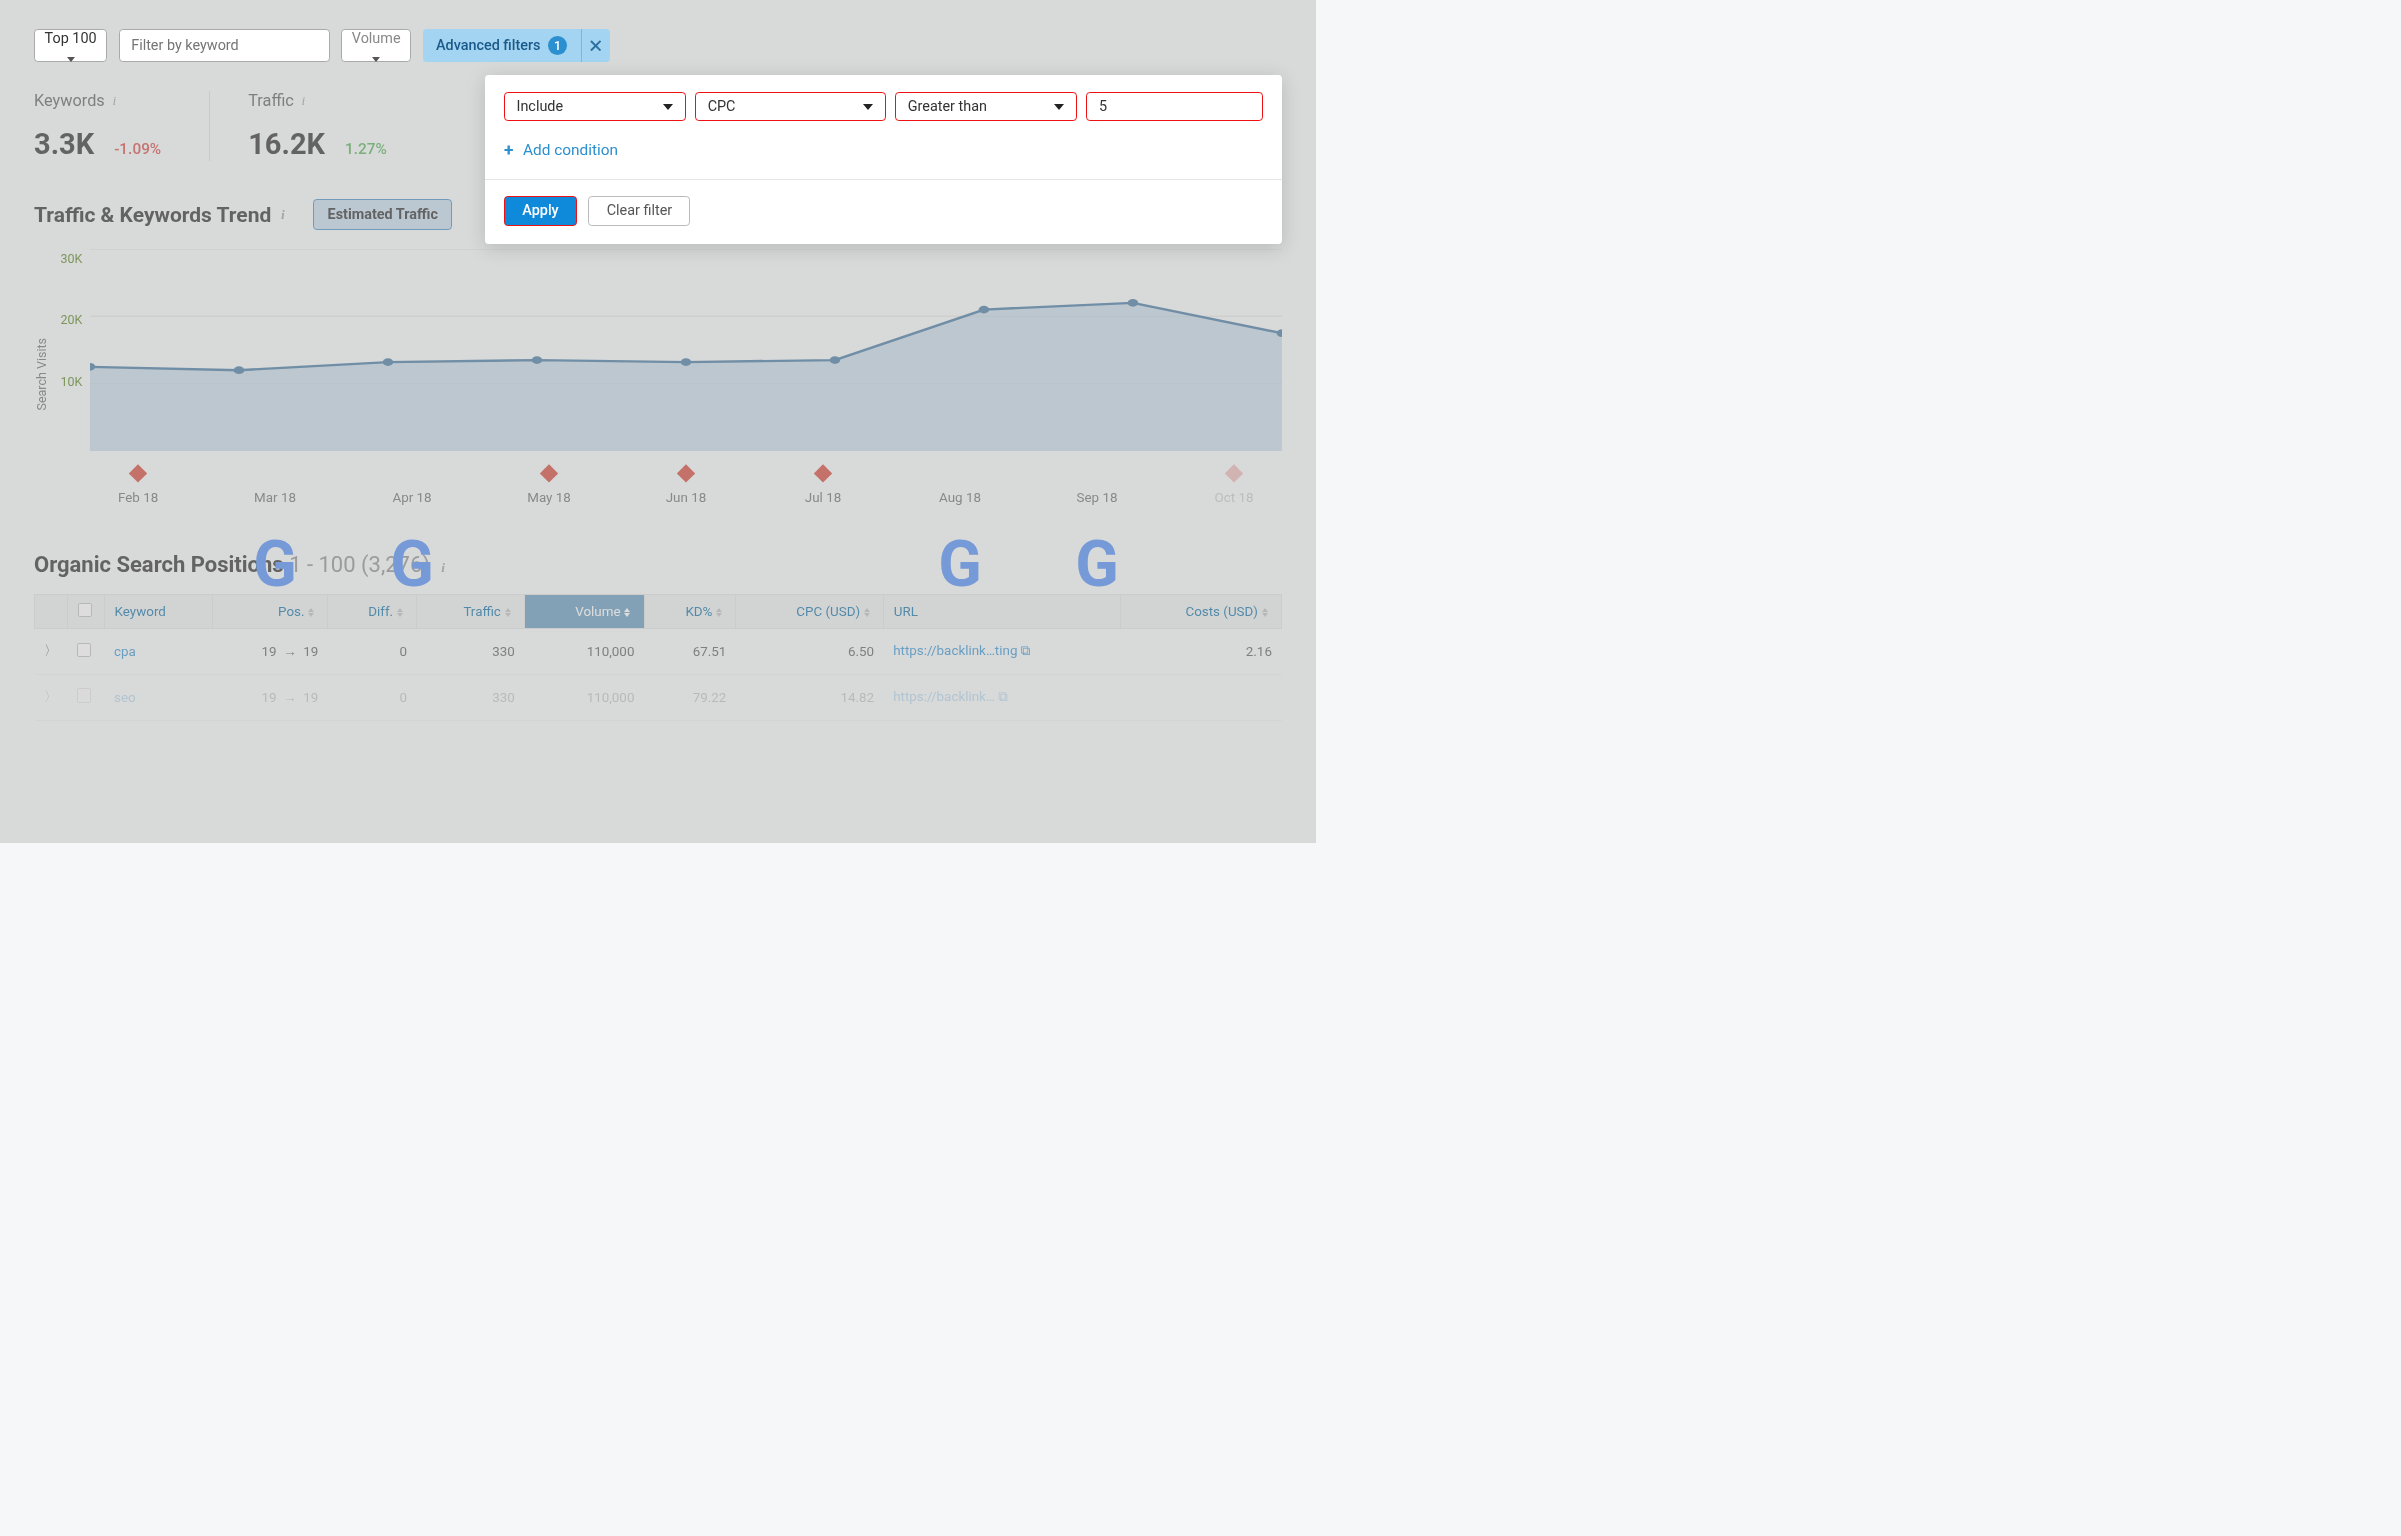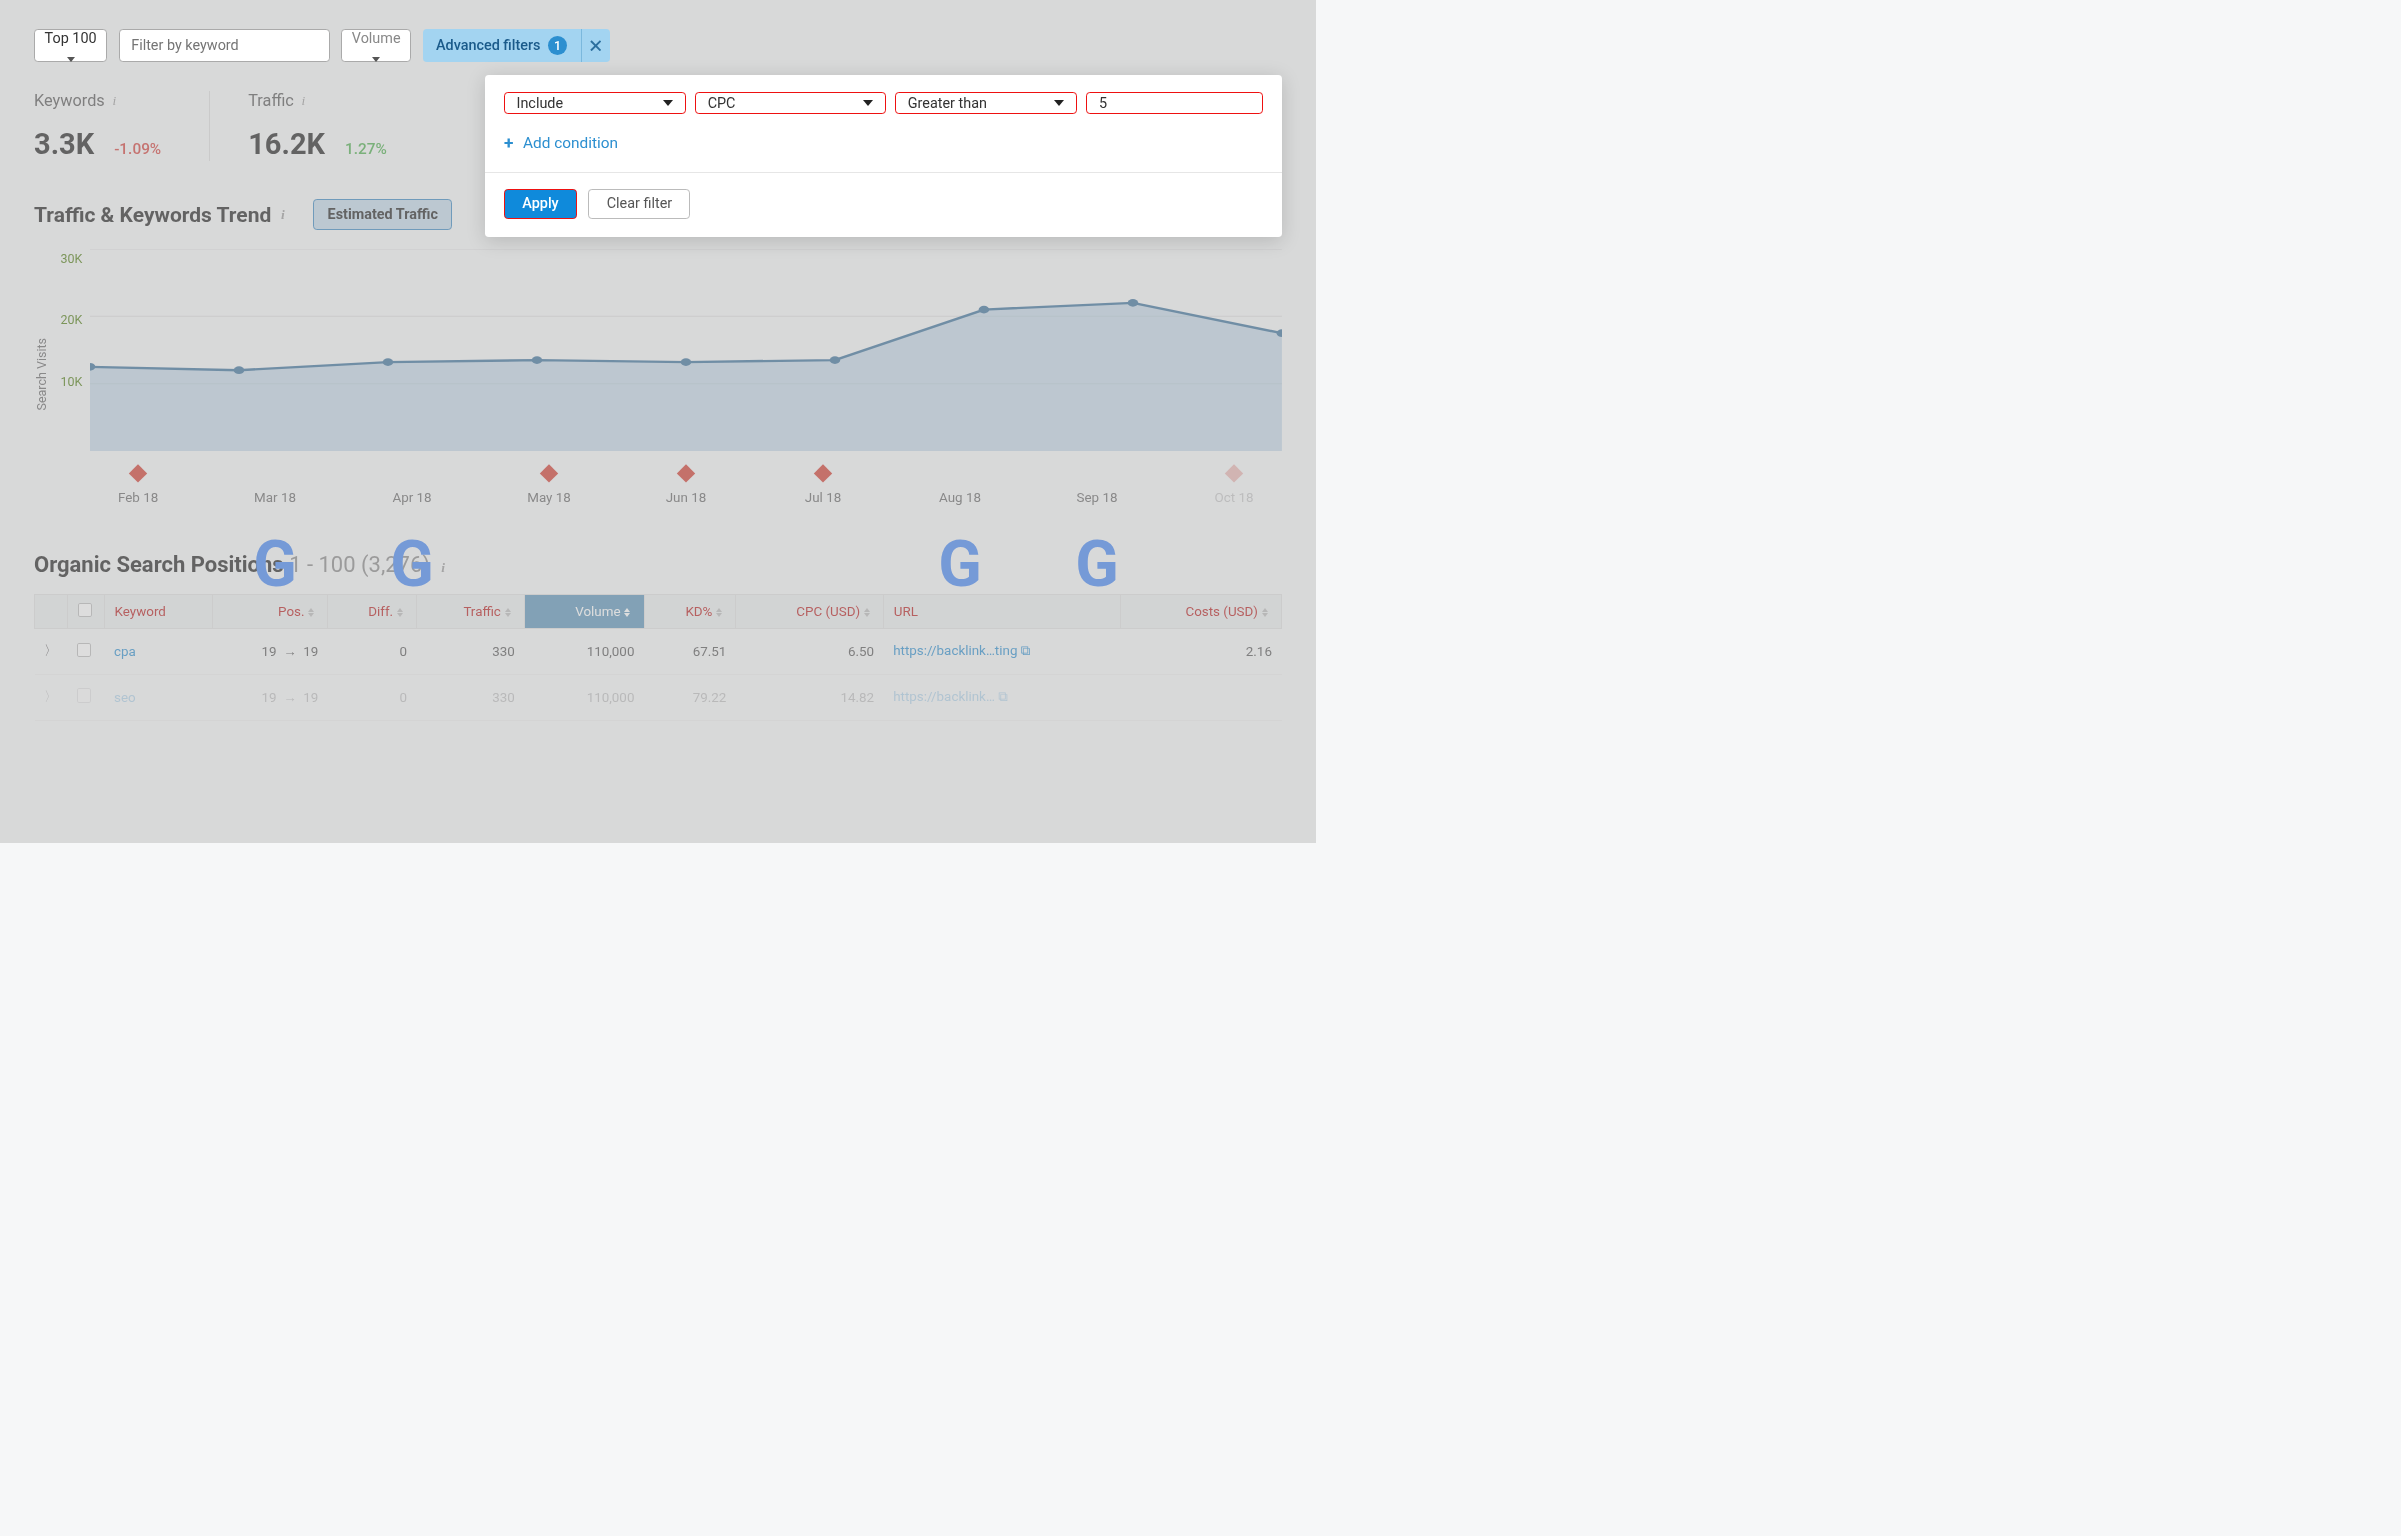--- a/index.html
+++ b/index.html
@@ -49,40 +49,40 @@
   .xaxis { display:flex; position:absolute; left:0; right:0; top:220px;gap:41px; }
   .xtick { flex:1; text-align:center; position:relative; }
   .xtick-label { font-size:13.4px; color:#666; margin-top:21px; display:block; }
   .diamond { width:13.4px; height:13.4px; background:#d23b2f; transform:translateX(-50%) rotate(45deg); position:absolute; left:50%; top:-1.9px; }
   .g-icon { width:17.3px; height:17.3px; position:absolute; left:50%; top:-3.8px; transform:translateX(-50%); }
   
   .sub-title { font-size:22px; color:#222; margin-top:53px; margin-bottom:17.3px; font-weight:700; }
   .sub-title .muted { color:#888; font-weight:400; }
   
   .tbl { width:100%; border-collapse:collapse; background:#f6f7f8; }
-  .tbl th { background:#eceeef; font-size:13.4px; font-weight:400; color:#b91c1c; padding:7.7px 9.6px; text-align:left; border:1px solid #e0e0e0; vertical-align:middle; }
+  .tbl th { background:#eceeef; font-size:13.4px; font-weight:400; color:#0369a1; padding:7.7px 9.6px; text-align:left; border:1px solid #e0e0e0; vertical-align:middle; }
   .tbl th.sorted { background:#5a93b9; color:#fff; }
   .tbl th.right { text-align:right; }
   .tbl td { padding:13.4px 9.6px; font-size:13.4px; color:#555; border-bottom:1px solid #eee; }
   .tbl td.right { text-align:right; }
   .row-expand { color:#888; font-size:12.5px; cursor:pointer; }
   .link { color:#2c8fd0; }
   .faded-row td { opacity:0.35; }
   .sort-arrows { display:inline-block; width:9.6px; vertical-align:middle; margin-left:3.8px;}
   .sort-arrows::before { content:""; display:block; width:0;height:0;border-left:3.8px solid transparent;border-right:3.8px solid transparent;border-bottom:4.8px solid currentColor; margin-bottom:1.9px;}
   .sort-arrows::after { content:""; display:block; width:0;height:0;border-left:3.8px solid transparent;border-right:3.8px solid transparent;border-top:4.8px solid currentColor;}
   .checkbox { width:14.4px; height:14.4px; border:1px solid #bbb; border-radius:1.9px; display:inline-block; background:#fff; }
   
   .popover {
     position:absolute; top:75px; left:485px; width:797px; background:#fff;
     box-shadow:0 3.8px 19px rgba(0,0,0,0.15); border-radius:3.8px; z-index:30; padding:17.3px 19px;
   }
   .cond-row { display:flex; gap:9.6px; margin-bottom:19px; }
   .cond-select, .cond-input {
-    border:1.9px solid #e11; border-radius:3.8px; height:22px; display:flex; align-items:center;
+    border:1.9px solid #e11; border-radius:3.8px; height:29px; display:flex; align-items:center;
     justify-content:space-between; padding:0 11.5px; font-size:14.4px; color:#333; background:#fff;
   }
   .cond-select.w1 { width:183px; }
   .cond-select.w2 { width:192px; }
   .cond-select.w3 { width:183px; }
   .cond-input { width:178px; justify-content:flex-start; }
   .chev-down-black { width:0;height:0;border-left:5.8px solid transparent;border-right:5.8px solid transparent;border-top:6.7px solid #222; }
   .add-cond { color:#2c8fd0; font-size:15.4px; display:flex; align-items:center; gap:9.6px; margin-bottom:19px; cursor:pointer; }
   .pop-divider { border:none; border-top:1px solid #e6e6e6; margin:0 -19px 15.4px -19px; }
   .pop-actions { display:flex; gap:11.5px; }

